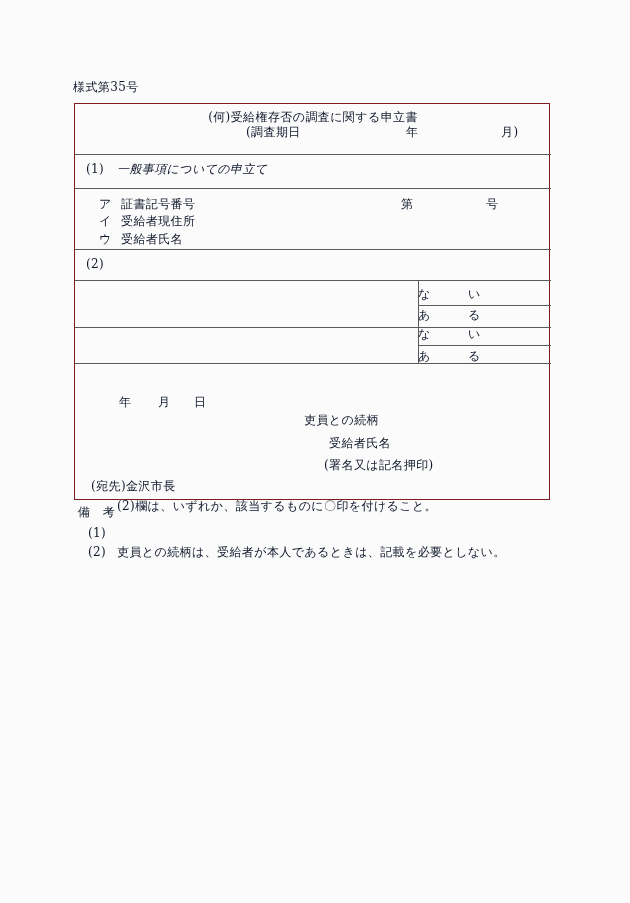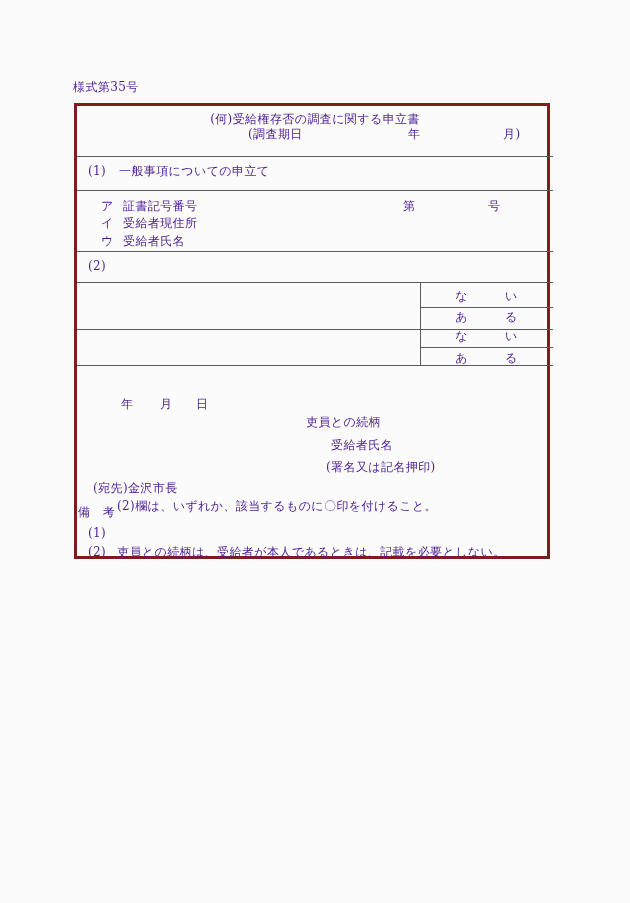--- a/index.html
+++ b/index.html
@@ -1,30 +1,30 @@
 <!DOCTYPE html>
 <html><head>
 <meta charset="utf-8">
 <style>
   html,body { margin:0; padding:0; background:#fbfbfb; }
   .page {
     position:relative; width:630px; height:903px; background:#fbfbfb;
     font-family:"DejaVu Serif","Liberation Serif",serif;
-    color:#4c1d95; font-size:12px; line-height:1; letter-spacing:0.4px;
+    color:#0f172a; font-size:12px; line-height:1; letter-spacing:0.4px;
     overflow:hidden;
   }
   .abs { position:absolute; white-space:nowrap; }
   .form-box {
-    position:absolute; left:74px; top:103px; width:476px; height:456px;
-    border:3px solid #7f1d1d; box-sizing:border-box;
+    position:absolute; left:74px; top:103px; width:476px; height:397px;
+    border:1px solid #7f1d1d; box-sizing:border-box;
   }
   .hline { position:absolute; left:0; width:476px; height:0; border-top:1px solid #5a5a5a; }
   .hline-part { position:absolute; left:343px; width:133px; height:0; border-top:1px solid #5a5a5a; }
   .vline { position:absolute; width:0; border-left:1px solid #5a5a5a; }
-  .center-cell { position:absolute; left:343px; width:133px; text-align:center; }
+  .center-cell { position:absolute; left:343px; width:133px; }
   .title-line { position:absolute; left:0; width:476px; text-align:center; }
 </style>
 </head>
 <body>
 
 <div class="page">
 
   <div class="abs" style="left:73px; top:81px;">様式第35号</div>
 
   <div class="form-box">
@@ -39,21 +39,21 @@
     <div class="hline-part" style="top:201px"></div>
     <div class="hline-part" style="top:241px"></div>
     <div class="vline" style="left:343px; top:176px; height:83px;"></div>
 
     <div class="title-line" style="top:7px;">(何)受給権存否の調査に関する申立書</div>
     <div class="abs" style="left:171px; top:22px;">(調査期日</div>
     <div class="abs" style="left:331px; top:22px;">年</div>
     <div class="abs" style="left:426px; top:22px;">月)</div>
 
     <div class="abs" style="left:11px; top:59px;">(1)</div>
-    <div class="abs" style="left:42px; top:59px;">一般事項についての申立て</div>
+    <div class="abs" style="left:42px; top:59px;font-style:italic;">一般事項についての申立て</div>
 
     <div>
       <span class="abs" style="left:24px; top:94px;">ア</span>
       <span class="abs" style="left:46px; top:94px;">証書記号番号</span>
       <span class="abs" style="left:326px; top:94px;">第</span>
       <span class="abs" style="left:411px; top:94px;">号</span>
     </div>
     <div>
       <span class="abs" style="left:24px; top:111px;">イ</span>
       <span class="abs" style="left:46px; top:111px;">受給者現住所</span>

